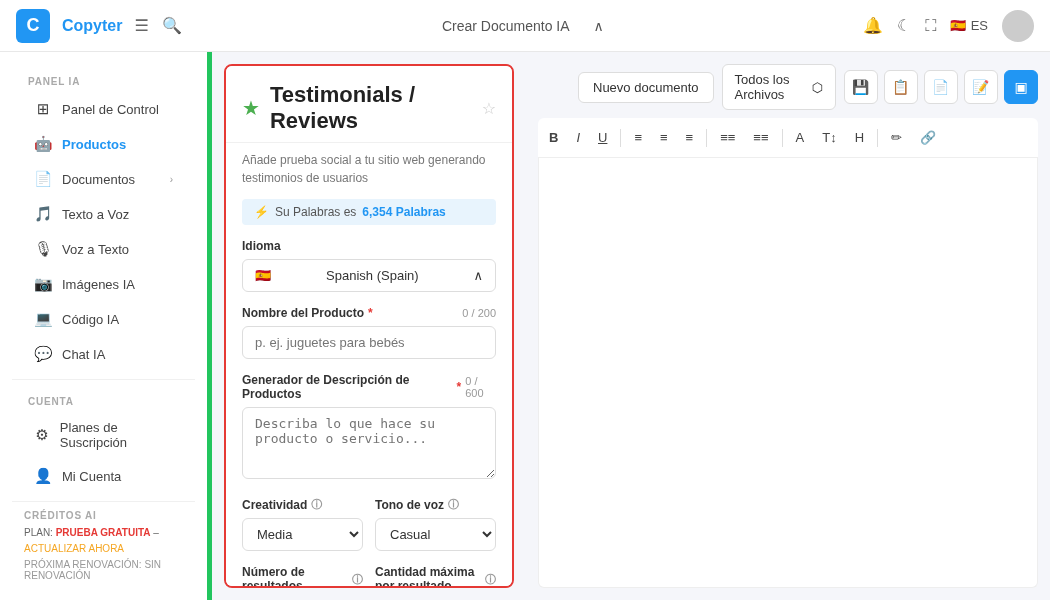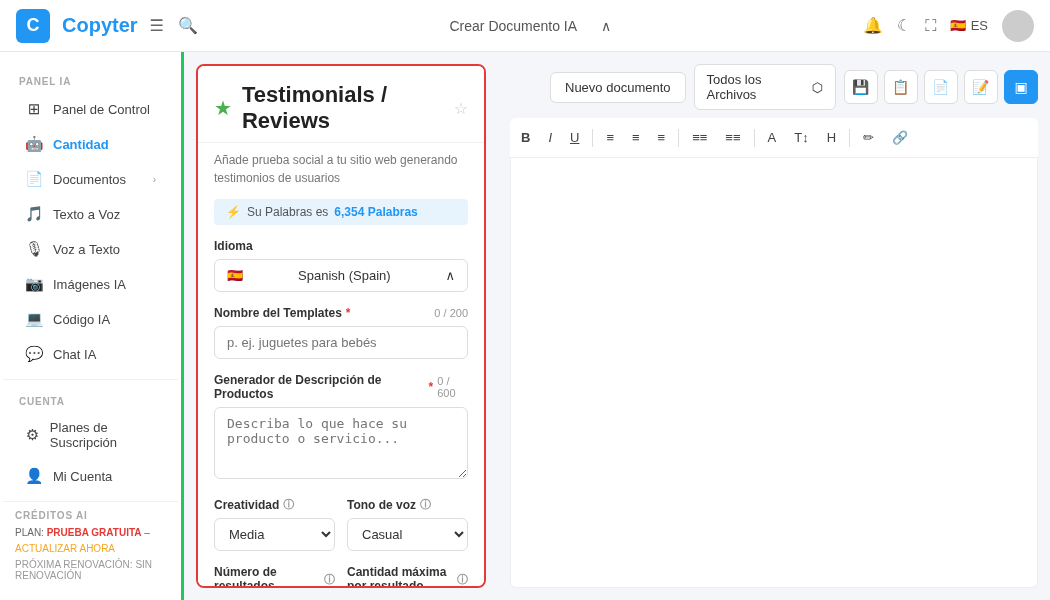--- a/index.html
+++ b/index.html
@@ -10,35 +10,35 @@
       display: flex; align-items: center; justify-content: space-between;
       background: #fff; padding: 0 16px; height: 52px;
       border-bottom: 1px solid #e8e8e8; flex-shrink: 0;
     }
     .header-left { display: flex; align-items: center; gap: 12px; }
     .logo-box {
       width: 34px; height: 34px; background: #2196F3; border-radius: 6px;
       display: flex; align-items: center; justify-content: center;
       color: #fff; font-weight: 700; font-size: 18px;
     }
-    .logo-text { font-size: 20px; font-weight: 700; color: #2196F3; }
+    .logo-text { font-size: 16px; font-weight: 700; color: #2196F3; }
     .header-icons { display: flex; align-items: center; gap: 14px; }
     .header-center { display: flex; align-items: center; gap: 24px; color: #555; font-size: 14px; cursor: pointer; }
     .header-right { display: flex; align-items: center; gap: 14px; }
     .header-icon { color: #666; font-size: 16px; cursor: pointer; }
     .lang-badge { display: flex; align-items: center; gap: 4px; font-size: 13px; color: #555; }
     .avatar { width: 32px; height: 32px; background: #ccc; border-radius: 50%; }
 
     
     .main { display: flex; flex: 1; overflow: hidden; }
 
     
     .sidebar {
-      width: 184px; background: #fff; border-right: 3px solid #22c55e;
-      padding: 16px 3px; overflow-y: auto; flex-shrink: 0;
+      width: 212px; background: #fff; border-right: 5px solid #22c55e;
+      padding: 16px 12px; overflow-y: auto; flex-shrink: 0;
     }
     .sidebar-section-label {
       font-size: 10px; font-weight: 600; color: #aaa; letter-spacing: 0.8px;
       padding: 8px 16px 4px; text-transform: uppercase;
     }
     .sidebar-item {
       display: flex; align-items: center; gap: 10px;
       padding: 8px 16px; cursor: pointer; font-size: 13px; color: #444;
       border-radius: 4px; margin: 1px 6px;
       position: relative;
@@ -183,21 +183,21 @@
 
   <div class="sidebar">
     <div class="sidebar-section-label">PANEL IA</div>
 
     <div class="sidebar-item">
       <span class="icon">⊞</span>
       <span>Panel de Control</span>
     </div>
     <div class="sidebar-item active">
       <span class="icon">🤖</span>
-      <span>Cantidad</span>
+      <span>Productos</span>
     </div>
     <div class="sidebar-item">
       <span class="icon">📄</span>
       <span>Documentos</span>
       <span class="chevron">›</span>
     </div>
     <div class="sidebar-item">
       <span class="icon">🎵</span>
       <span>Texto a Voz</span>
     </div>
@@ -264,21 +264,21 @@
         </div>
         <div class="language-select">
           <span>🇪🇸</span>
           <span>Spanish (Spain)</span>
           <span>∧</span>
         </div>
       </div>
 
       <div class="form-group">
         <div class="form-label">
-          <span>Nombre del Templates</span>
+          <span>Nombre del Producto</span>
           <span class="required">*</span>
           <span class="count">0 / 200</span>
         </div>
         <input type="text" class="form-input" placeholder="p. ej. juguetes para bebés" style="">
       </div>
 
       <div class="form-group">
         <div class="form-label">
           <span>Generador de Descripción de Productos</span>
           <span class="required">*</span>

